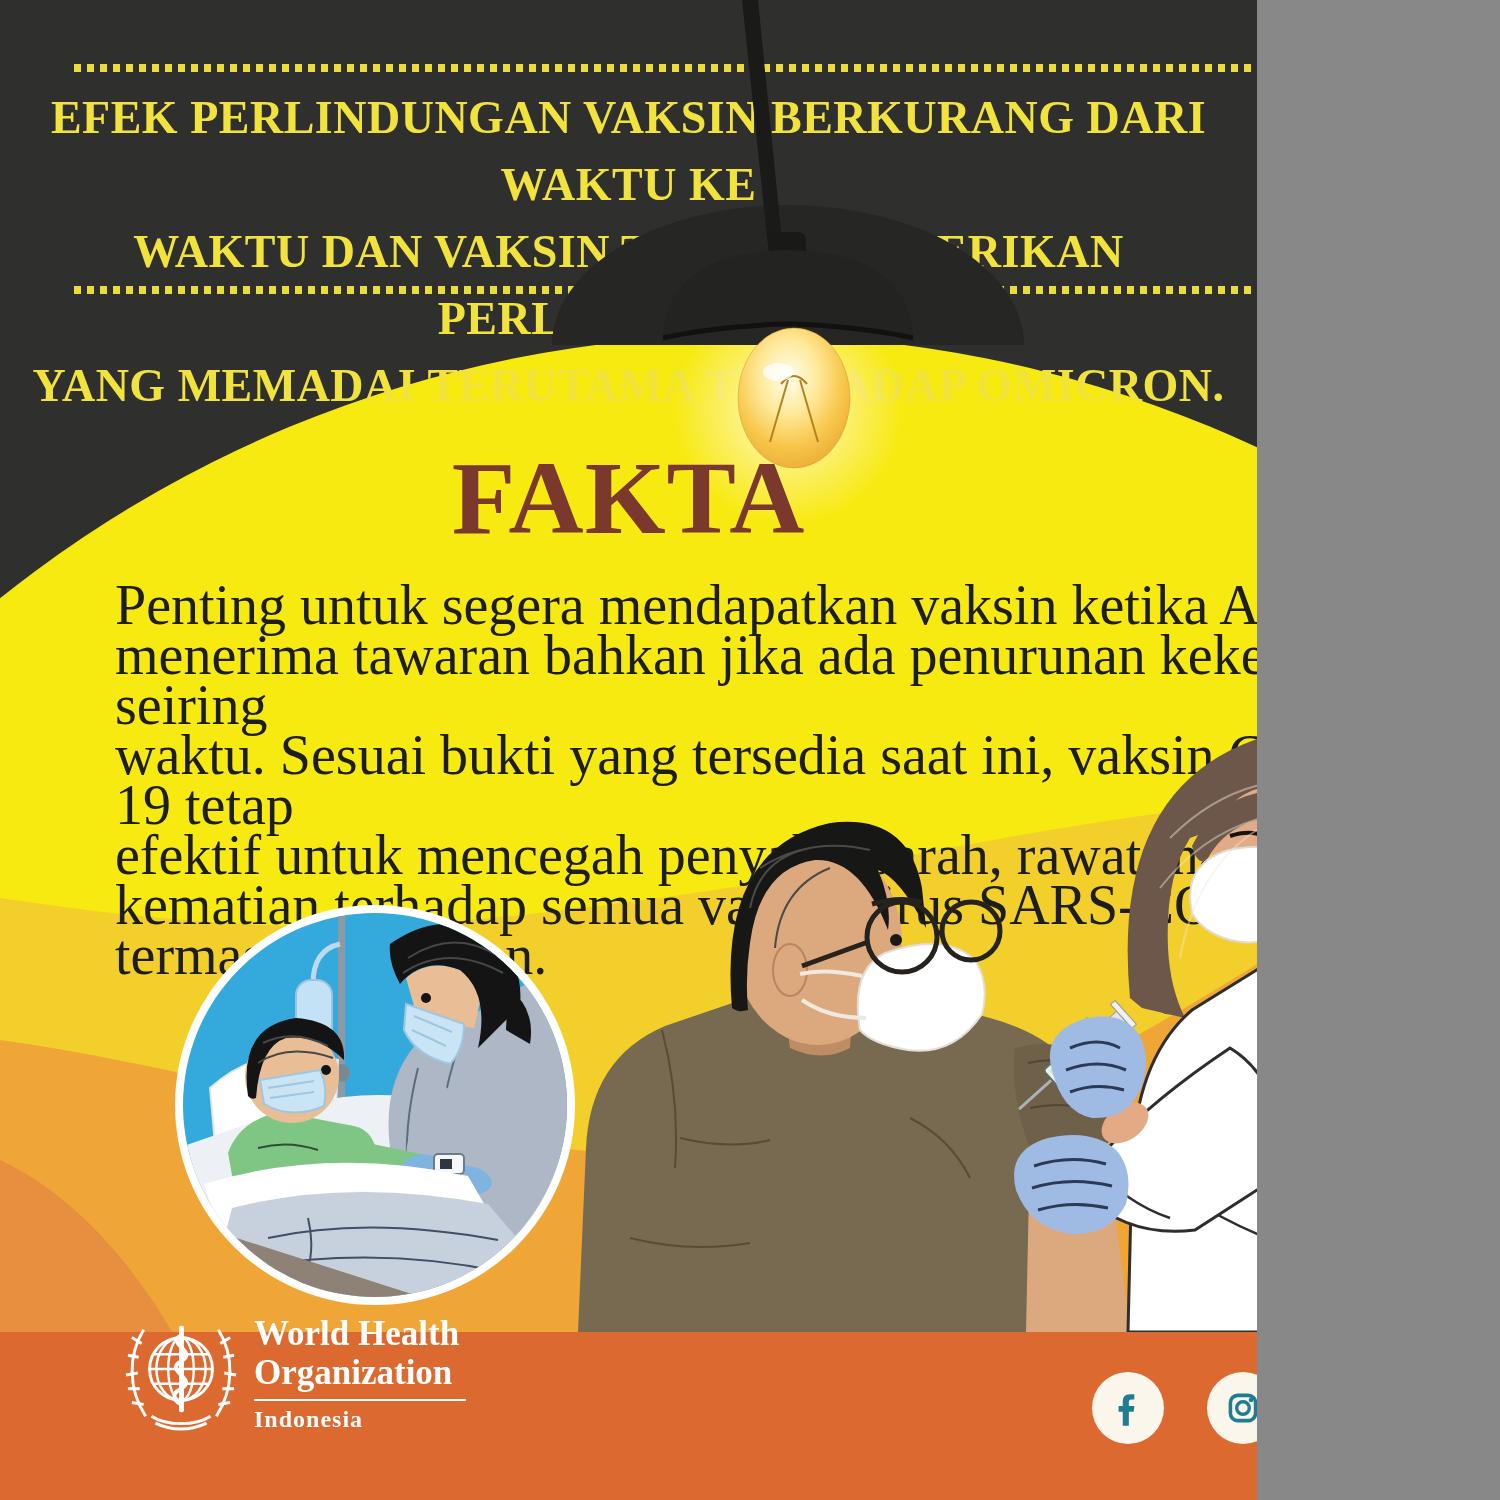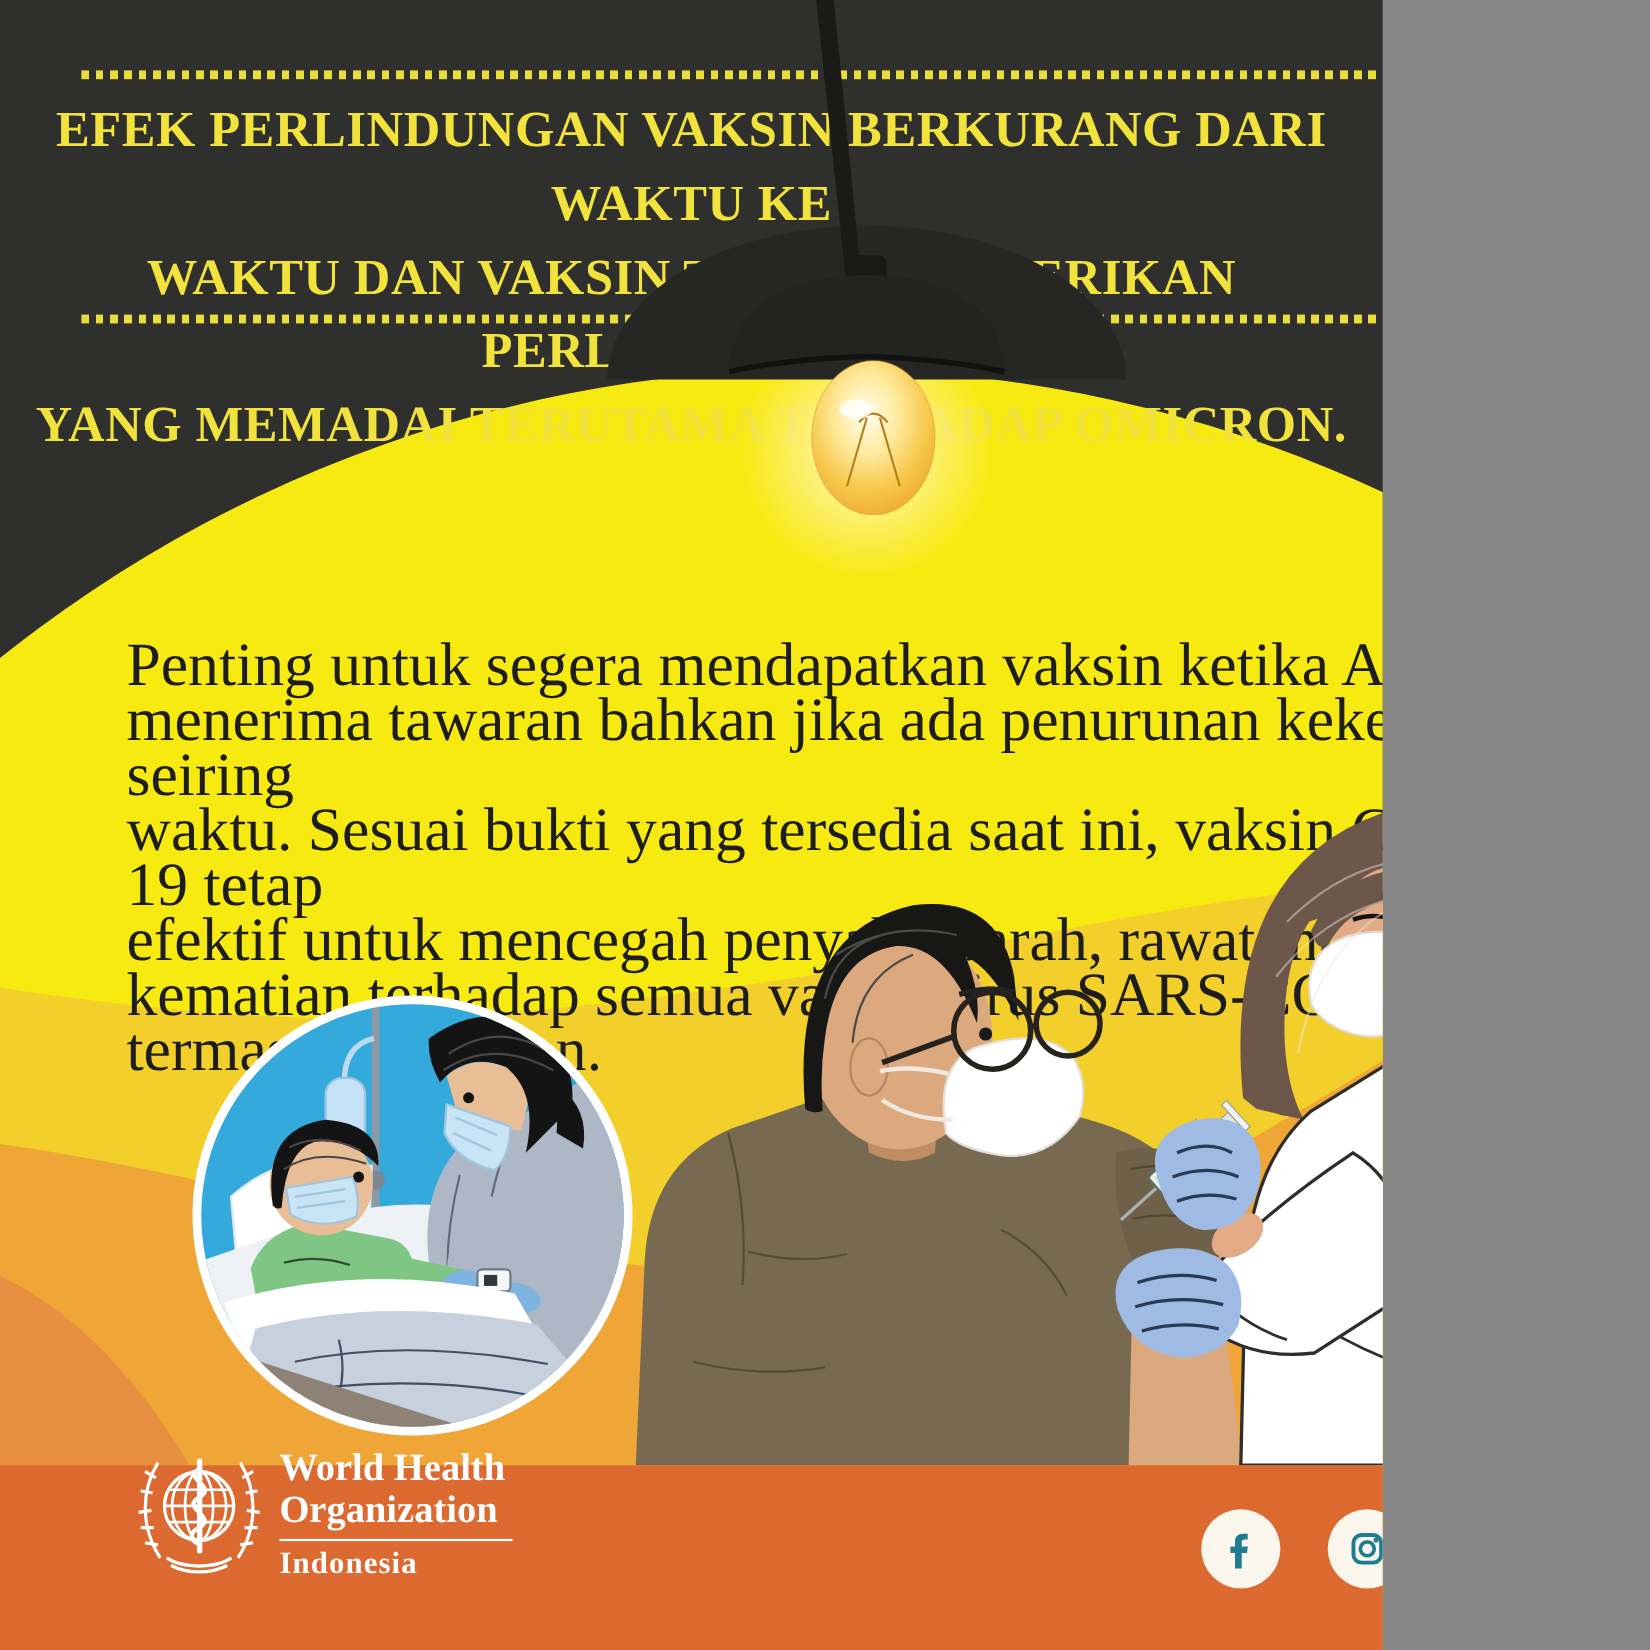--- a/index.html
+++ b/index.html
@@ -24,21 +24,21 @@
     font-size:56px;line-height:50px;color:#1D1D1B;white-space:pre-line;}
   #inset{position:absolute;left:168px;top:898px;z-index:5;}
   #mainart{position:absolute;left:430px;top:718px;z-index:4;}
   #date{position:absolute;left:1288px;top:1292px;z-index:6;font-size:33px;color:#1F1F1F;}
   #footer{position:absolute;left:0;top:1332px;width:1500px;height:168px;
     background:#DB6930;z-index:7;}
   #who-block{position:absolute;left:122px;top:1314px;z-index:8;display:flex;align-items:flex-start;}
   #who-text{margin-left:14px;color:#FFFFFF;}
   .who-line{font-weight:700;font-size:35px;line-height:39px;}
   #who-divider{width:212px;height:2px;background:#FFFFFF;margin:7px 0 5px 0;}
-  #who-region{font-weight:700;font-size:28px;letter-spacing:1px;}
+  #who-region{font-weight:700;font-size:24px;letter-spacing:1px;}
   .social-btn{position:absolute;top:1372px;width:72px;height:72px;border-radius:50%;
     background:#FAF6EC;z-index:8;display:flex;align-items:center;justify-content:center;}
   #social-facebook{left:1092px;} #social-instagram{left:1207px;} #social-twitter{left:1320px;}
 </style>
 </head>
 <body>
 
 <div id="poster">
 
   <div id="dome"></div>
@@ -69,20 +69,21 @@
     <path d="M52,345 A236,140 0 0 1 524,345 Z" fill="#262625"></path>
     <path d="M242,0 L258,0 L285,272 L271,274 Z" fill="#1A1A19"></path>
     <rect x="270" y="232" width="36" height="26" rx="8" fill="#191918"></rect>
     <path d="M163,338 C166,282 205,252 288,250 C371,252 410,282 413,338 C370,328 306,324 288,324 C270,324 206,328 163,338 Z" fill="#232322"></path>
     <path d="M163,338 C206,328 270,324 288,324 C306,324 370,328 413,338" fill="none" stroke="#111110" stroke-width="5"></path>
     <ellipse cx="294" cy="398" rx="56" ry="70" fill="url(#bulbGrad)" stroke="#D8952F" stroke-opacity=".5"></ellipse>
     <path d="M270,442 L288,380 M318,442 L300,380 M281,384 Q294,368 307,384" fill="none" stroke="#B5801F" stroke-width="2"></path>
     <ellipse cx="278" cy="372" rx="15" ry="9" fill="rgba(255,255,255,.75)"></ellipse>
   </svg>
 
+  <div id="fakta">FAKTA</div>
   <div id="fact-body">Penting untuk segera mendapatkan vaksin ketika Anda
 menerima tawaran bahkan jika ada penurunan kekebalan seiring
 waktu. Sesuai bukti yang tersedia saat ini, vaksin COVID-19 tetap
 efektif untuk mencegah penyakit parah, rawat inap dan
 kematian terhadap semua varian virus SARS-COV-2,
 termasuk Omicron.</div>
 
   <svg id="inset" width="414" height="414" viewBox="0 0 414 414">
     <defs>
         <clipPath id="insetClip">

